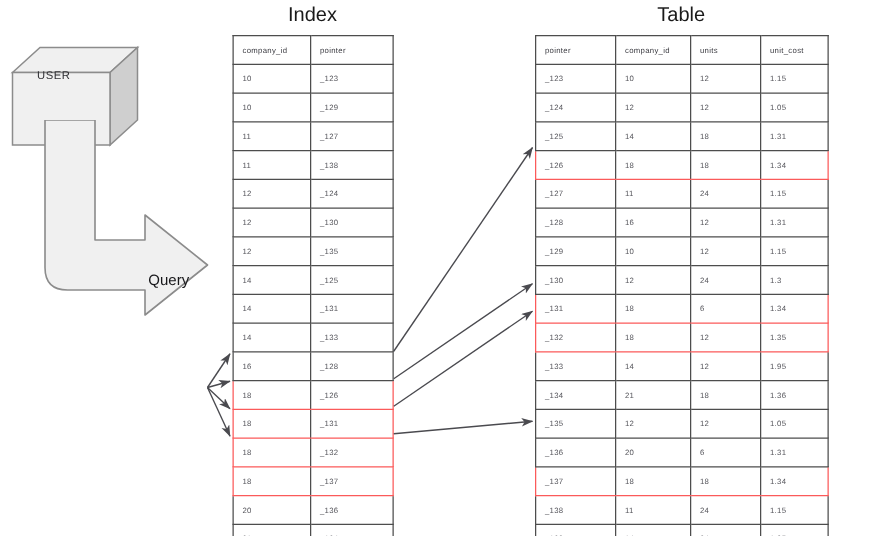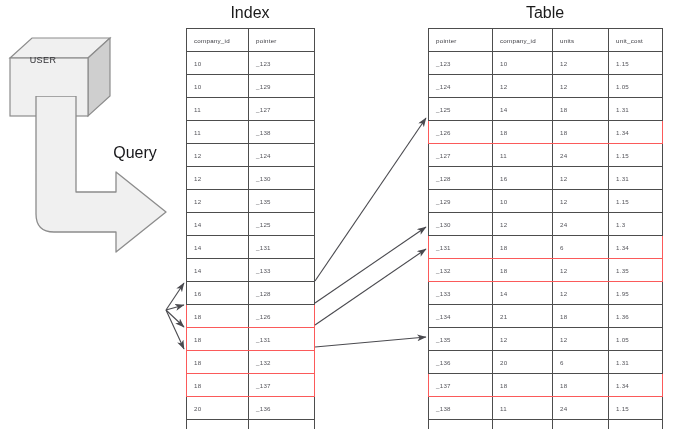--- a/index.html
+++ b/index.html
@@ -67,22 +67,22 @@
     display:flex;align-items:center;justify-content:center;
     font-size:9px;color:#2f2f33;letter-spacing:0.4px;
     pointer-events:none;
   }
   .cube-label span{transform:translate(-9px,10px);margin-top:16px;}
 
   
   #query-arrow{position:absolute;left:14px;top:96px;width:190px;height:160px;}
   .query-label{
     position:absolute;left:14px;top:96px;width:190px;height:160px;
-    display:flex;align-items:flex-start;justify-content:center;
-    font-size:16px;color:#17171a;pointer-events:none;
+    display:flex;align-items:center;justify-content:center;
+    font-size:12px;color:#17171a;pointer-events:none;
   }
   .query-label span{transform:translate(26px,48px);}
 
   
   #connectors{position:absolute;left:0;top:0;width:700px;height:429px;pointer-events:none;}
 </style>
 </head>
 <body>
 
 <div class="stage">

